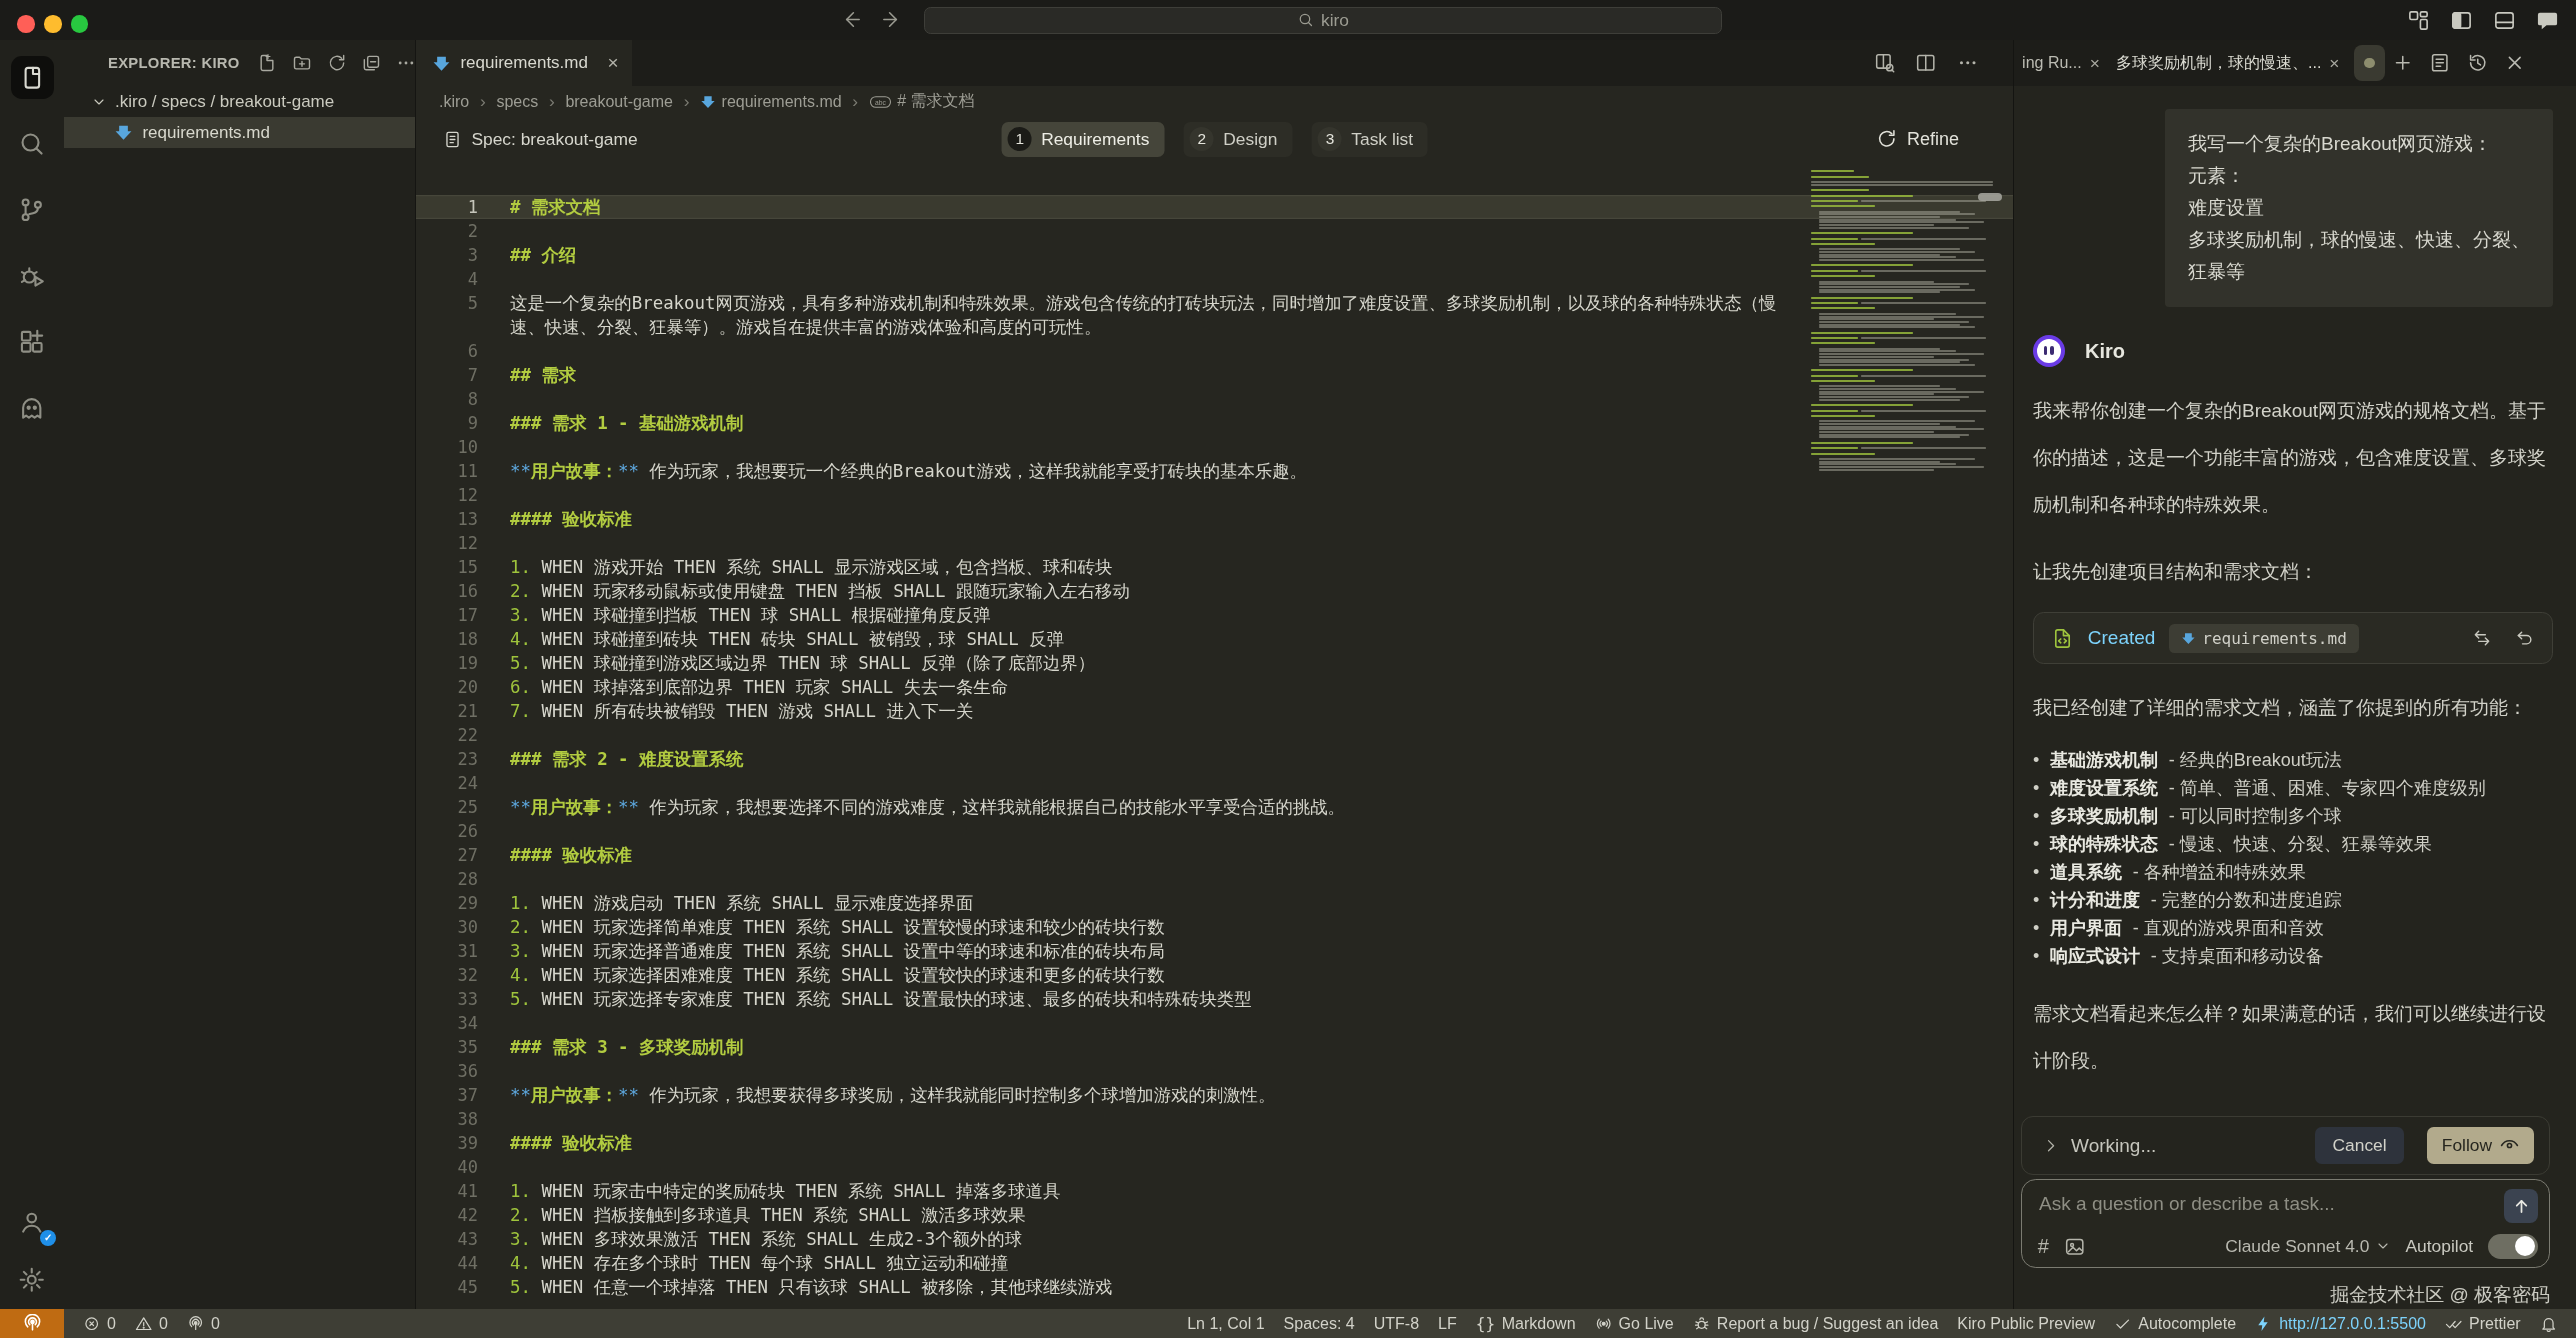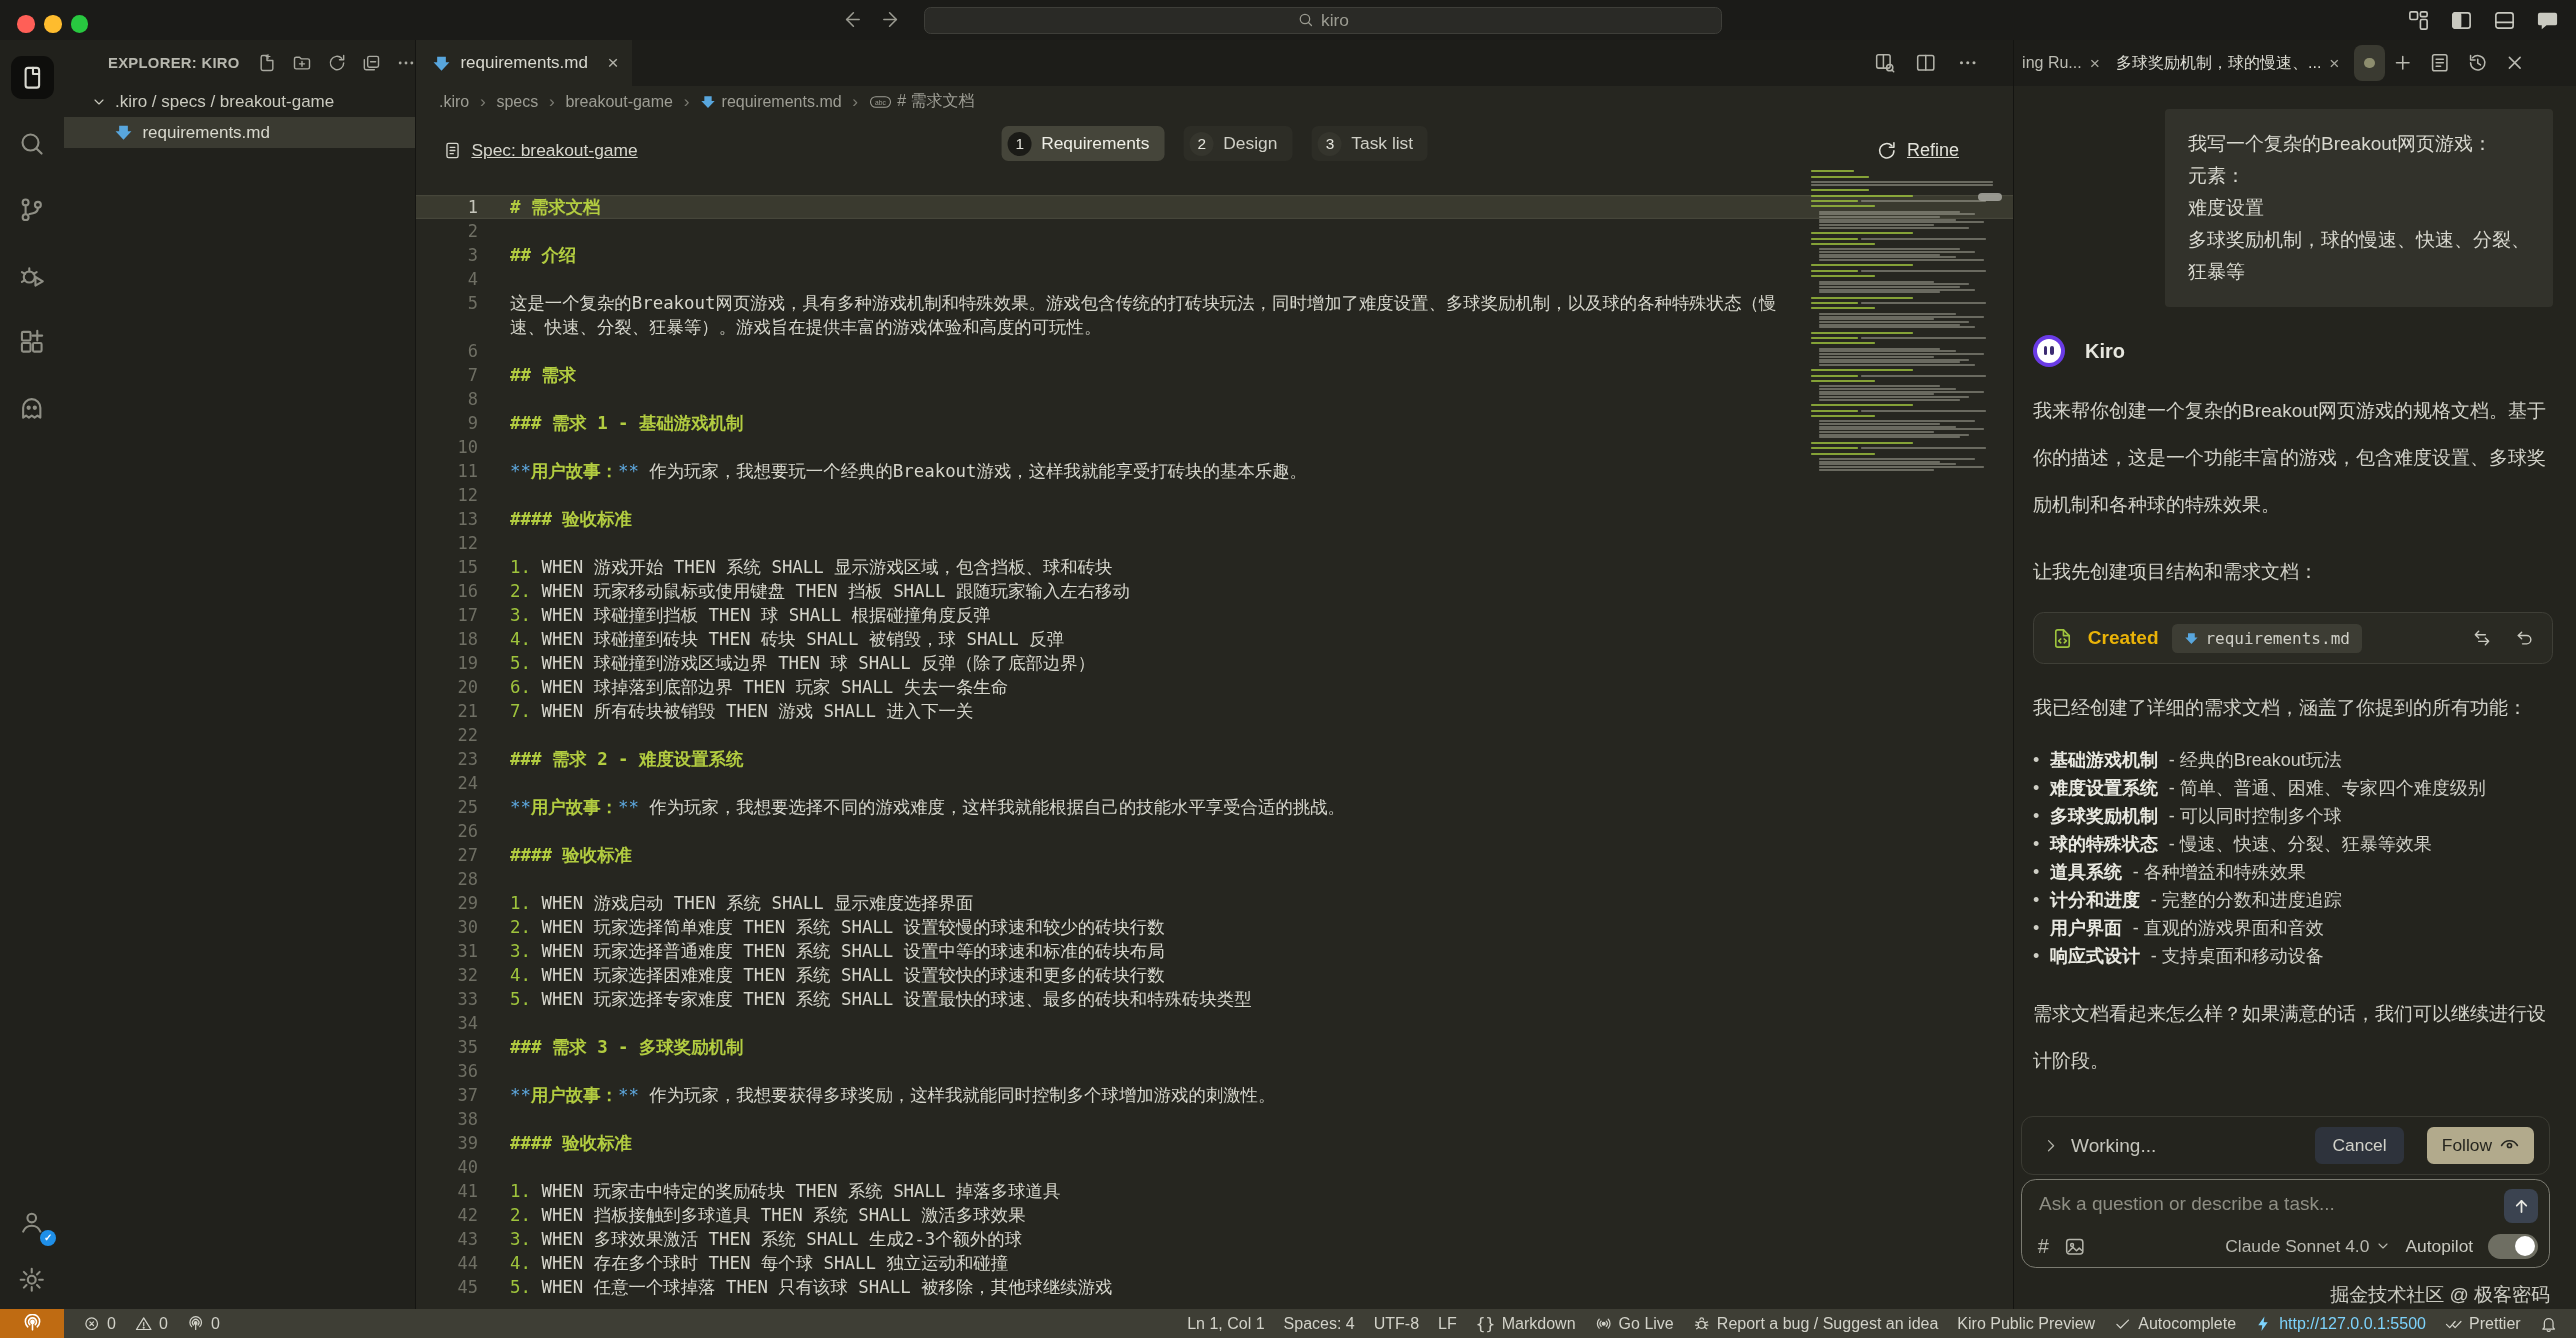--- a/index.html
+++ b/index.html
@@ -47,21 +47,21 @@
   .tabbar { height:46px; background:#1d1d19; display:flex; align-items:stretch; flex:none; }
   .tab { width:216px; background:#262620; display:flex; align-items:center; gap:9.4px; padding:0 13.4px 0 16px; font-size:17px; color:#d8d8cf; }
   .tab .close { margin-left:auto; color:#b2b2a9; font-size:19px; }
   .ed-acts { margin-left:auto; display:flex; align-items:center; gap:20px; padding-right:35px; color:#b4b4ab; }
   .ed-acts .ic{width:21.5px;height:21.5px}
 
   .breadcrumb { height:31px; display:flex; align-items:center; gap:10.7px; padding-left:23px; font-size:16px; color:#9d9d94; flex:none; }
   .breadcrumb .sep { color:#7c7c73; font-size:17.4px; }
   .bc-item { display:flex; align-items:center; gap:5.4px; }
 
-  .specbar { height:44px; display:flex; align-items:flex-end; padding:0 54px 0 27px; flex:none; position:relative;text-decoration:underline; }
+  .specbar { height:44px; display:flex; align-items:center; padding:0 54px 0 27px; flex:none; position:relative; }
   .spec-label { display:flex; align-items:center; gap:9.4px; font-size:17.4px; color:#d6d6cd; }
   .spec-steps { position:absolute; left:50%; transform:translateX(-50%); display:flex; gap:19px; }
   .step { height:35px; border-radius:6.7px; display:flex; align-items:center; gap:9.4px; padding:0 14.8px 0 6.7px; background:#2d2d26; font-size:17.4px; color:#cfcfc6; }
   .step.active { background:#45453a; color:#eeeee6; }
   .step .num { width:24px; height:24px; border-radius:50%; background:#35352d; display:flex; align-items:center; justify-content:center; font-size:15.4px; color:#e4e4dc; }
   .step.active .num { background:#1b1b17; }
   .refine { margin-left:auto; display:flex; align-items:center; gap:9.4px; font-size:18px; color:#e2e2da; }
   .refine .ic{width:21.5px;height:21.5px}
 
   .editor-body { position:relative; flex:1; overflow:hidden; }
@@ -98,21 +98,21 @@
   .chat-scroll { padding:0 24px 0 19px; flex:1; overflow:hidden; }
   .bubble { margin:23px 0 0 auto; width:388px; background:#32322b; border-radius:4px; padding:19px 23px; font-size:19px; line-height:32px; color:#d8d8cf; white-space:pre-line; }
   .kiro-row { margin-top:28px; display:flex; align-items:center; gap:20px; }
   .avatar { width:32px; height:32px; border-radius:50%; background:#6a3be6; display:flex; align-items:center; justify-content:center; }
   .avatar .face { width:24px; height:24px; background:#fff; border-radius:50%; position:relative; }
   .avatar .eye { position:absolute; top:7.4px; width:3.4px; height:8.7px; border-radius:2px; background:#3c2b72; }
   .avatar .eye.l{left:6.7px}.avatar .eye.r{left:13.4px}
   .kiro-name { font-size:20px; font-weight:bold; color:#e6e6de; }
   .cp { margin-top:20px; font-size:19px; line-height:47px; color:#d2d2c9; }
   .created-card { margin-top:17.4px; height:52px; border:1.3px solid #3f3f37; background:#2a2a23; border-radius:10.7px; display:flex; align-items:center; padding:0 17.4px; gap:13.4px; }
-  .created-card .ctext { font-size:19px; color:#eab308;font-weight:bold; }
+  .created-card .ctext { font-size:19px; color:#7dd3fc; }
   .chip { display:flex; align-items:center; gap:6.7px; background:#3d3d34; border-radius:5.4px; padding:5.4px 12px; font-family:"DejaVu Sans Mono", monospace; font-size:16px; color:#d0d0c8; }
   .chip .md-icon{width:14.8px;height:14.8px}
   .card-acts { margin-left:auto; display:flex; gap:23px; color:#c9c9c0; }
   .card-acts .ic{width:20px;height:20px}
   .bullets { margin-top:14.8px; }
   .bullet { display:flex; gap:10.7px; font-size:18px; line-height:28px; color:#cfcfc6; }
   .bullet .dot { color:#cfcfc6; }
   .bullet b { color:#e9e9e1; }
   .cp.last { width:527px; }
 

